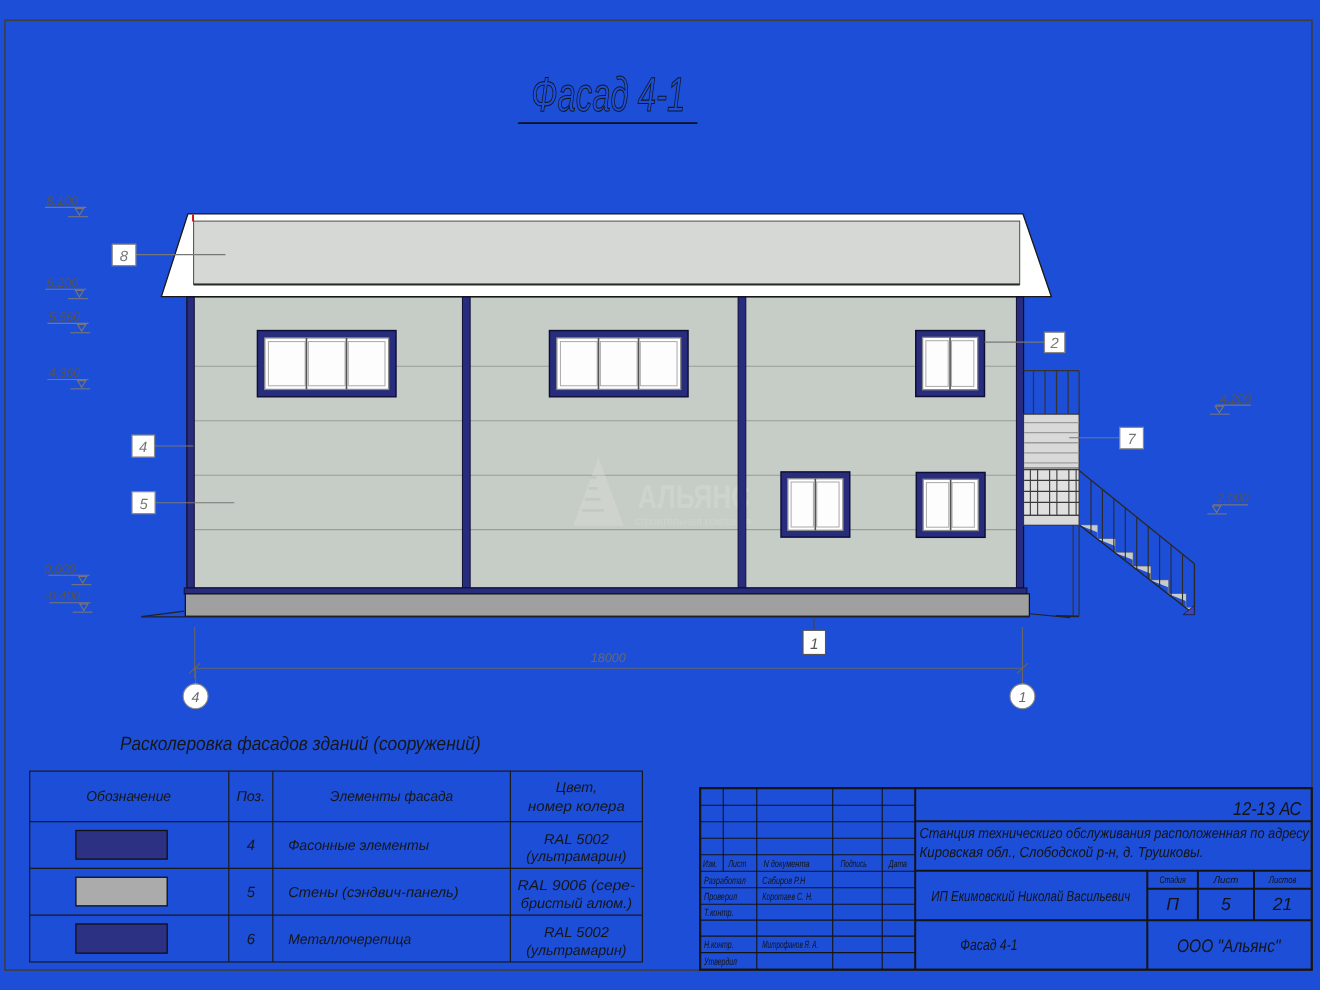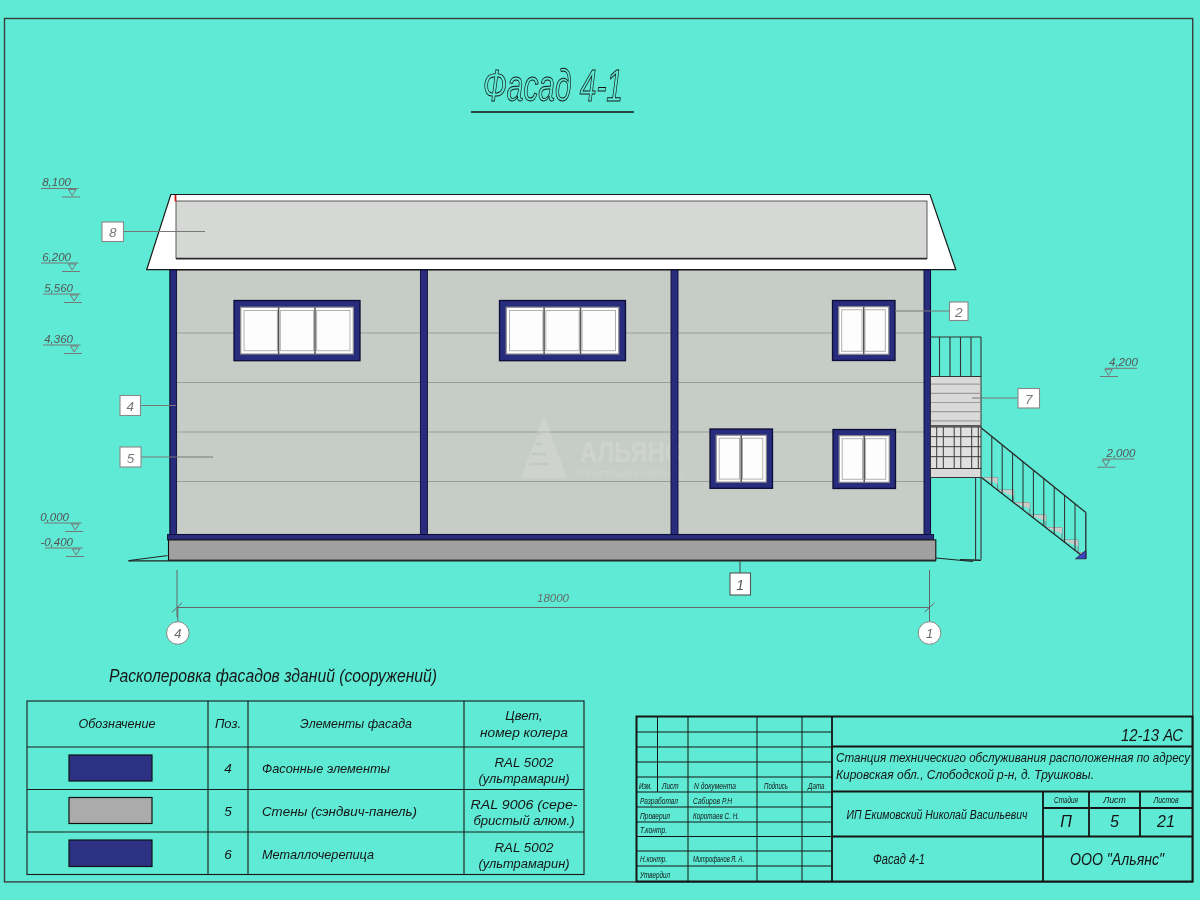--- a/index.html
+++ b/index.html
@@ -1,16 +1,16 @@
 <!DOCTYPE html>
 <html><head>
 <meta charset="utf-8">
 <style>
   html,body{margin:0;padding:0;background:#ffffff;}
-  #page{position:relative;width:1200px;height:900px;background:#5eead4;overflow:hidden;
+  #page{position:relative;width:1200px;height:900px;background:#1d4ed8;overflow:hidden;
         font-family:"Liberation Sans", sans-serif;}
   svg text{font-family:"Liberation Sans", sans-serif;}
 </style>
 </head>
 <body>
 <div id="page">
 <svg width="1200" height="900" viewBox="0 0 1200 900" xmlns="http://www.w3.org/2000/svg">
 
 <rect x="4.5" y="18.5" width="1188.2" height="863.4" fill="none" stroke="#3d3d3d" stroke-width="1.4"></rect>
 

